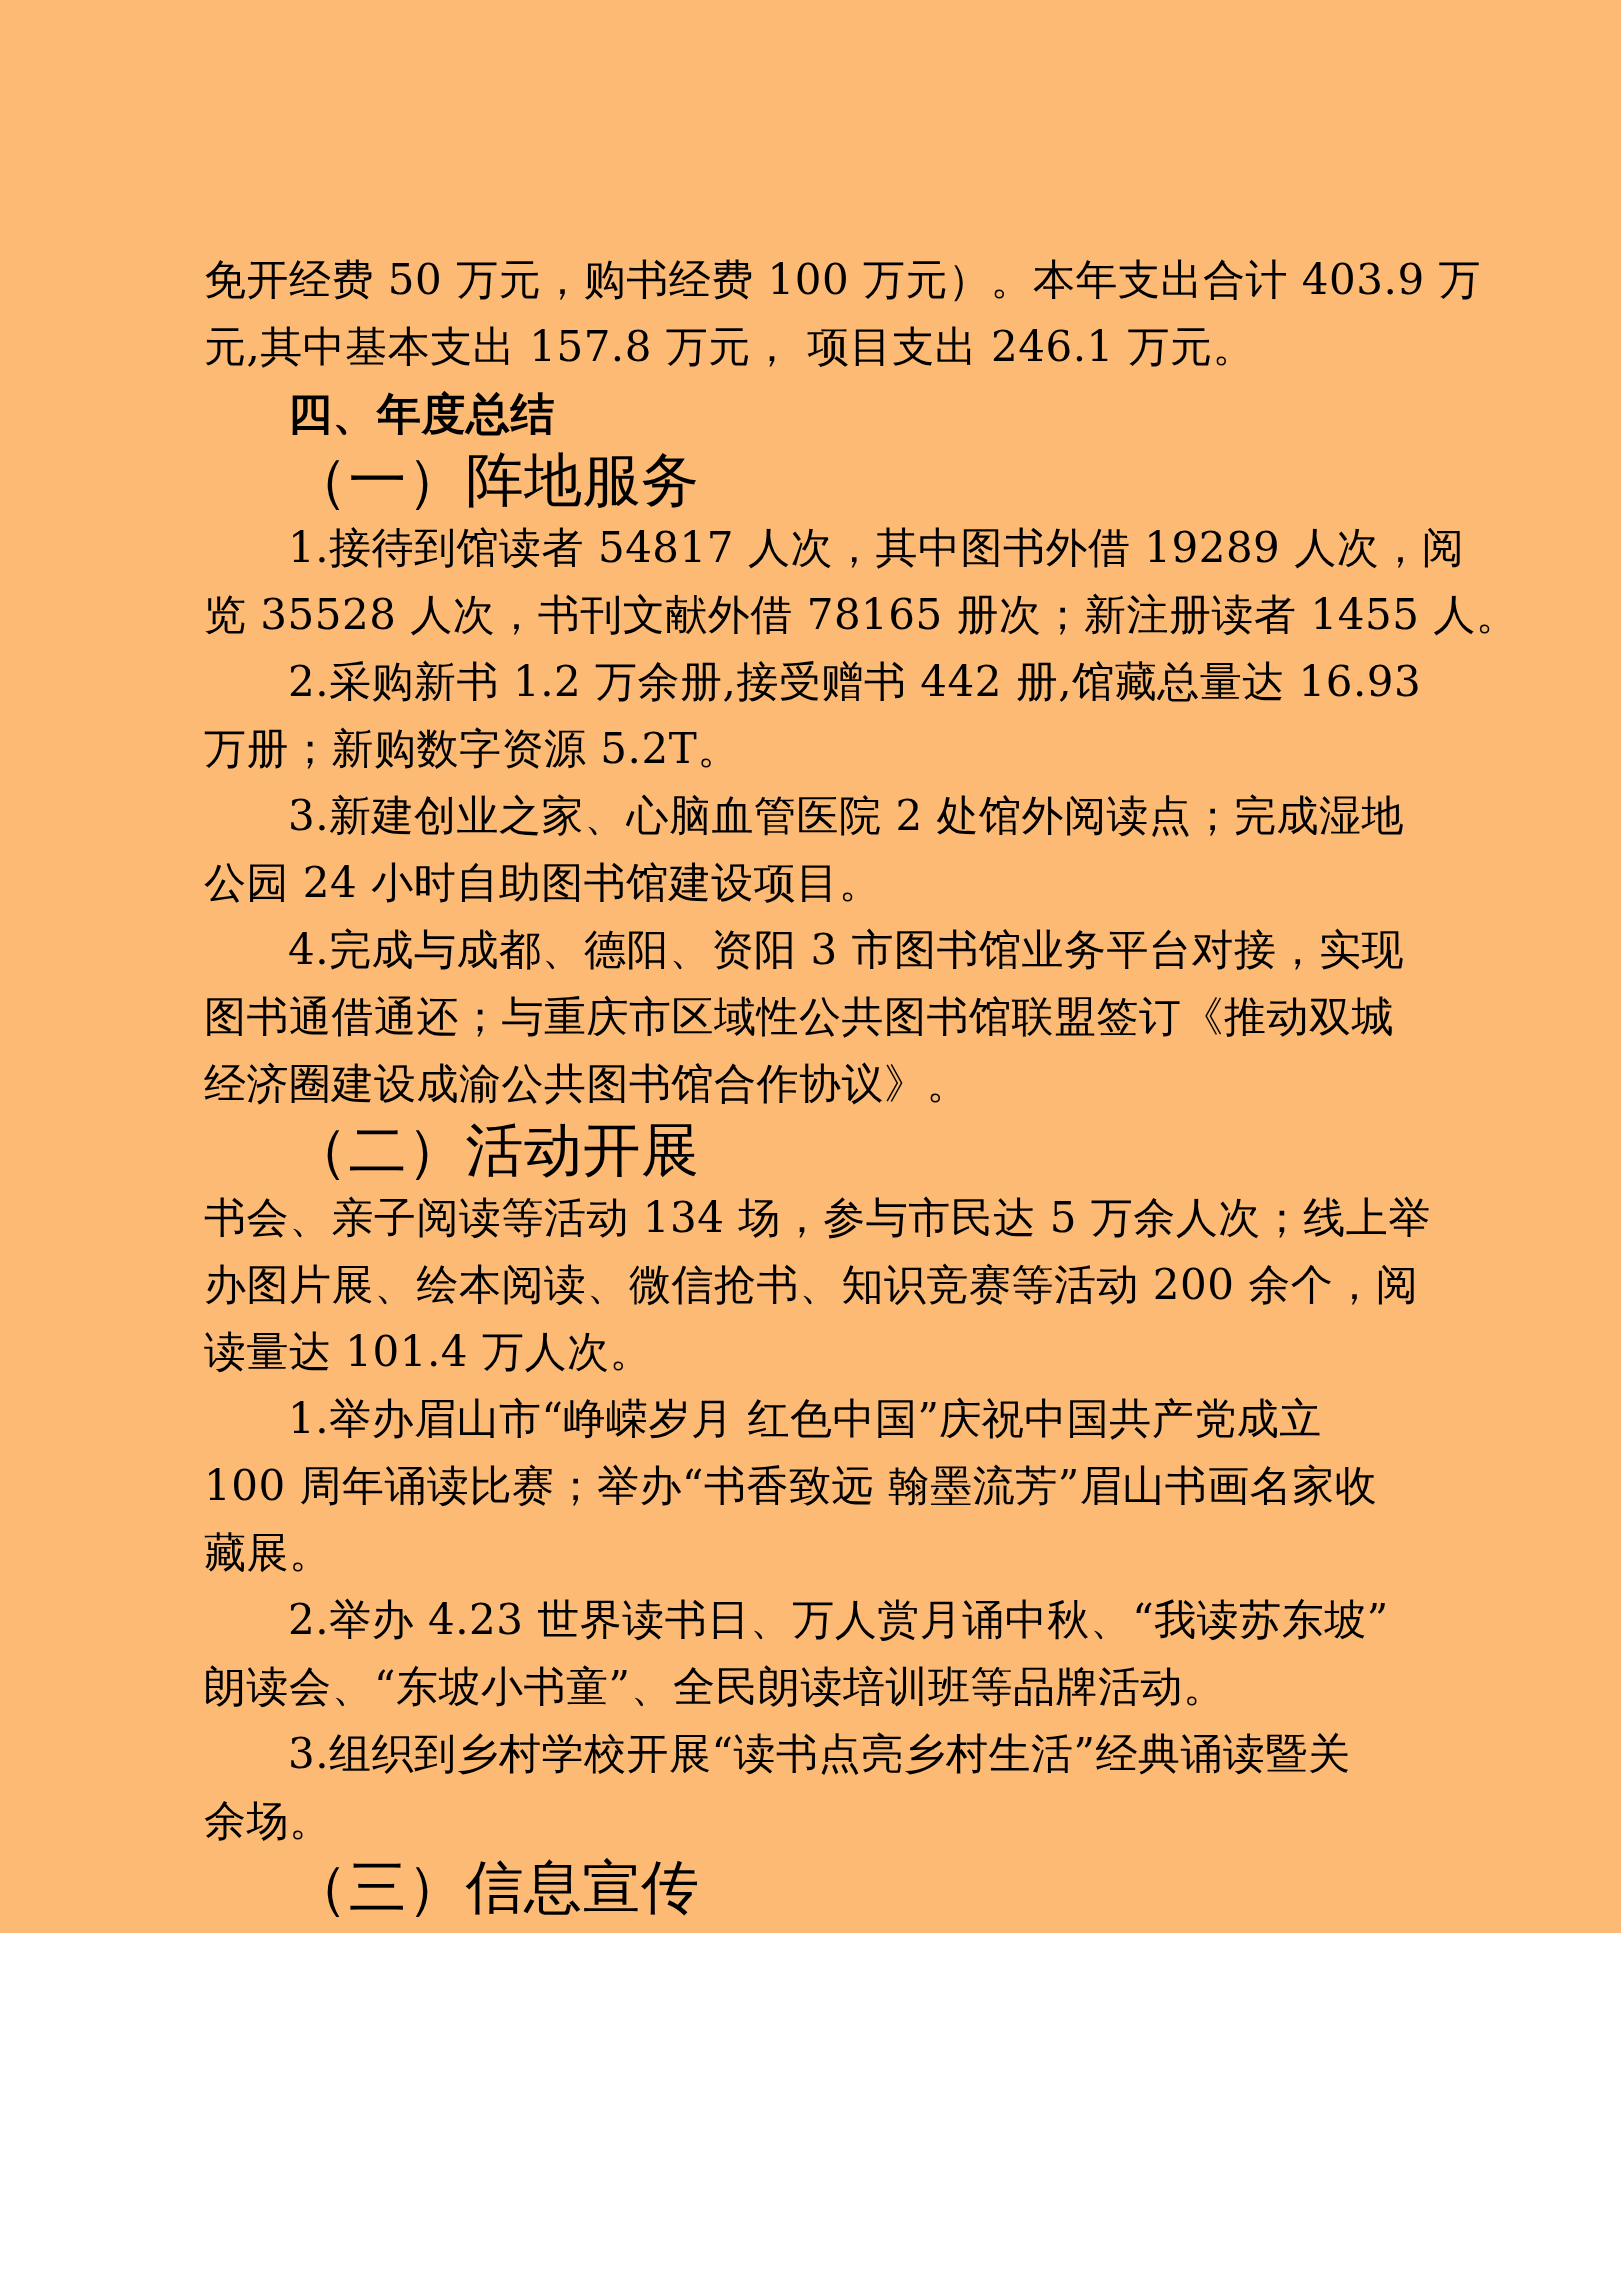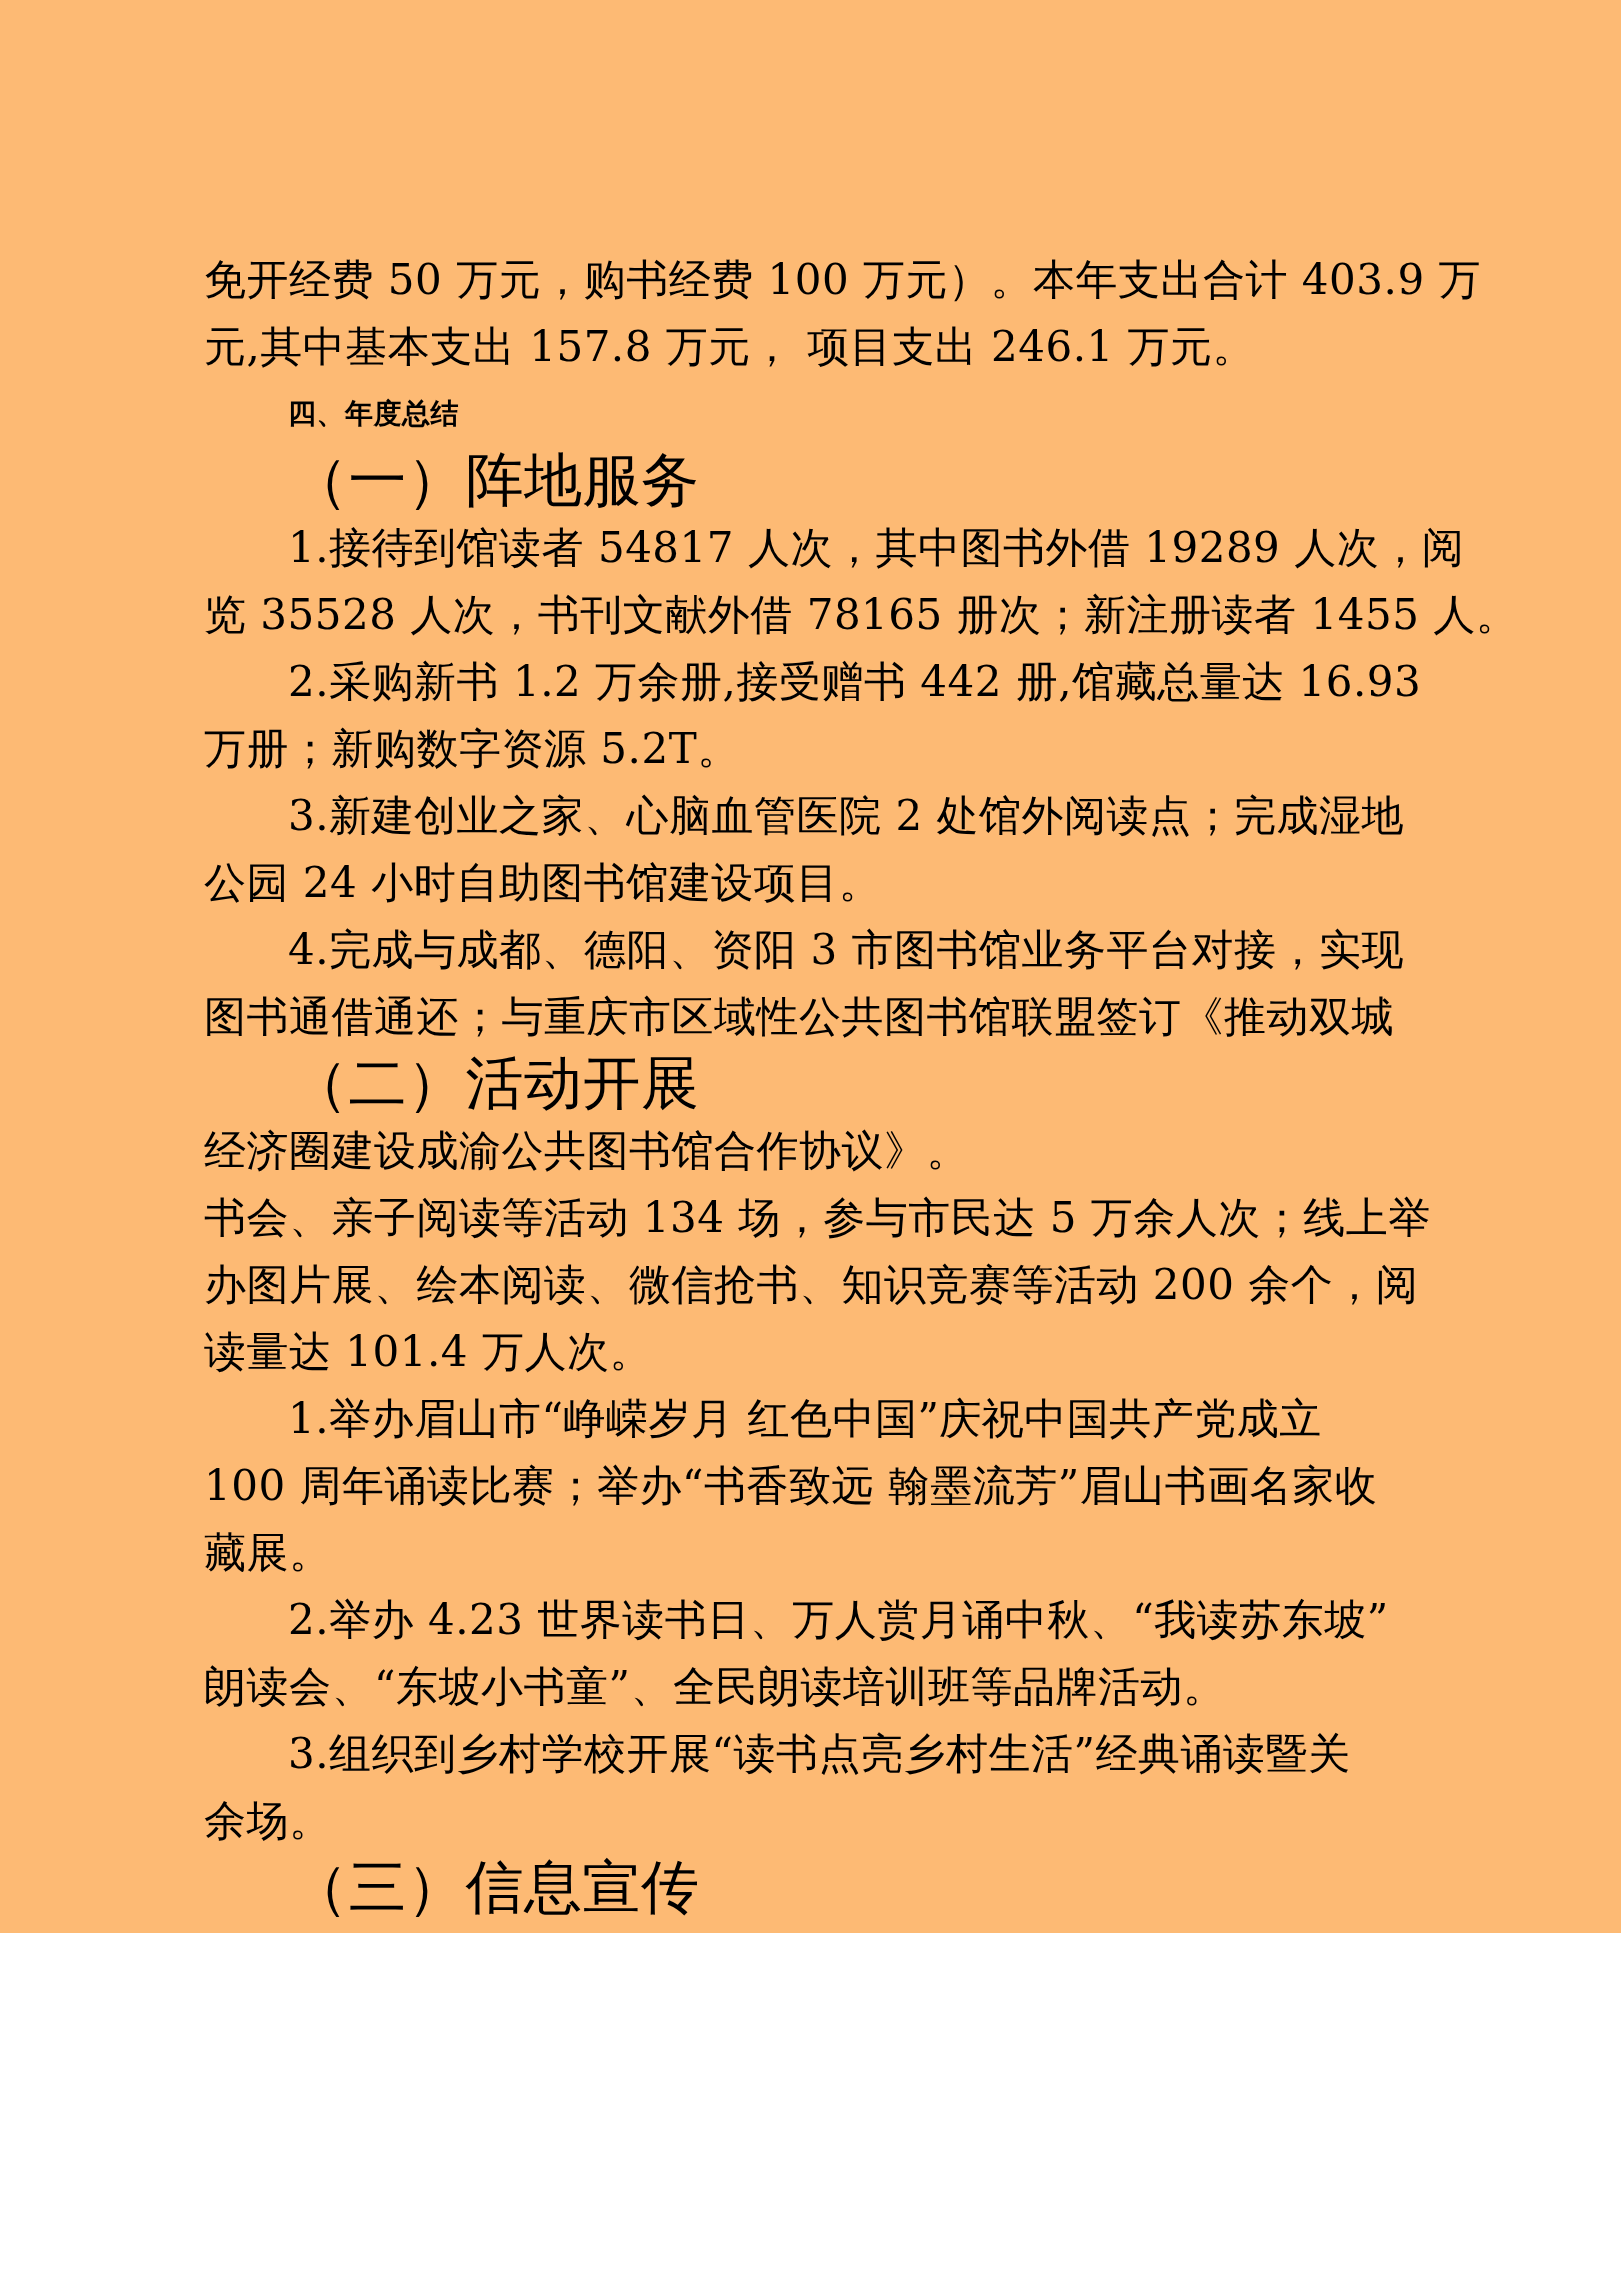--- a/index.html
+++ b/index.html
@@ -30,21 +30,21 @@
     padding: 0;
     white-space: nowrap;
     letter-spacing: 0.5px;
   }
   
   .ind { text-indent: 84px; }
   
   .h1 {
     font-family: "DejaVu Sans", "Liberation Sans", sans-serif;
     font-weight: bold;
-    font-size: 28px;
+    font-size: 44px;
     text-indent: 84px;
   }
   
   .h2 {
     text-indent: 86px;
     font-size: 58px;
   }
   .pagenum {
     position: absolute;
     top: 2098px;
@@ -67,22 +67,22 @@
     <p class="line h1">四、年度总结</p>
     <p class="line h2">（一）阵地服务</p>
     <p class="line ind">1.接待到馆读者 54817 人次，其中图书外借 19289 人次，阅</p>
     <p class="line">览 35528 人次，书刊文献外借 78165 册次；新注册读者 1455 人。</p>
     <p class="line ind">2.采购新书 1.2 万余册,接受赠书 442 册,馆藏总量达 16.93</p>
     <p class="line">万册；新购数字资源 5.2T。</p>
     <p class="line ind">3.新建创业之家、心脑血管医院 2 处馆外阅读点；完成湿地</p>
     <p class="line">公园 24 小时自助图书馆建设项目。</p>
     <p class="line ind">4.完成与成都、德阳、资阳 3 市图书馆业务平台对接，实现</p>
     <p class="line">图书通借通还；与重庆市区域性公共图书馆联盟签订《推动双城</p>
+    <p class="line">经济圈建设成渝公共图书馆合作协议》。</p>
     <p class="line h2">（二）活动开展</p>
-    <p class="line">经济圈建设成渝公共图书馆合作协议》。</p>
     <p class="line">书会、亲子阅读等活动 134 场，参与市民达 5 万余人次；线上举</p>
     <p class="line">办图片展、绘本阅读、微信抢书、知识竞赛等活动 200 余个，阅</p>
     <p class="line">读量达 101.4 万人次。</p>
     <p class="line ind">1.举办眉山市“峥嵘岁月 红色中国”庆祝中国共产党成立</p>
     <p class="line">100 周年诵读比赛；举办“书香致远 翰墨流芳”眉山书画名家收</p>
     <p class="line">藏展。</p>
     <p class="line ind">2.举办 4.23 世界读书日、万人赏月诵中秋、“我读苏东坡”</p>
     <p class="line">朗读会、“东坡小书童”、全民朗读培训班等品牌活动。</p>
     <p class="line ind">3.组织到乡村学校开展“读书点亮乡村生活”经典诵读暨关</p>
     <p class="line">余场。</p>

